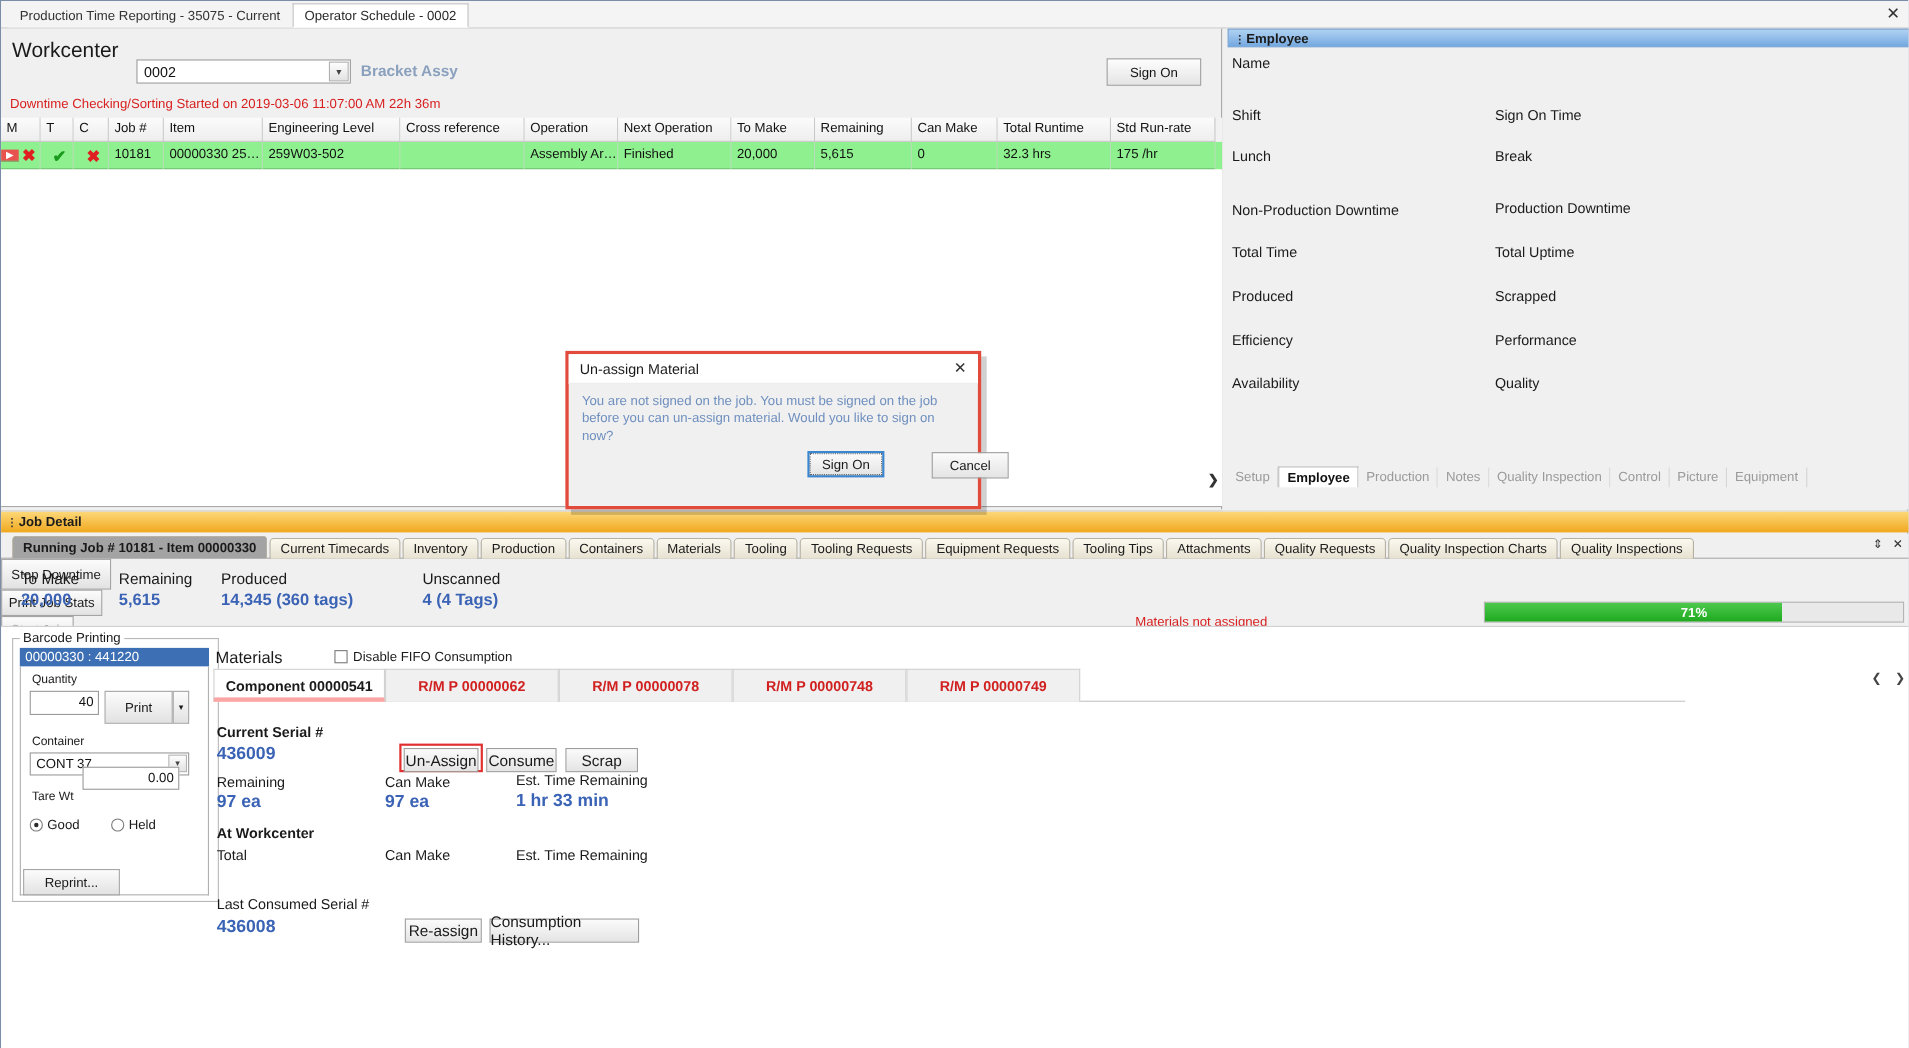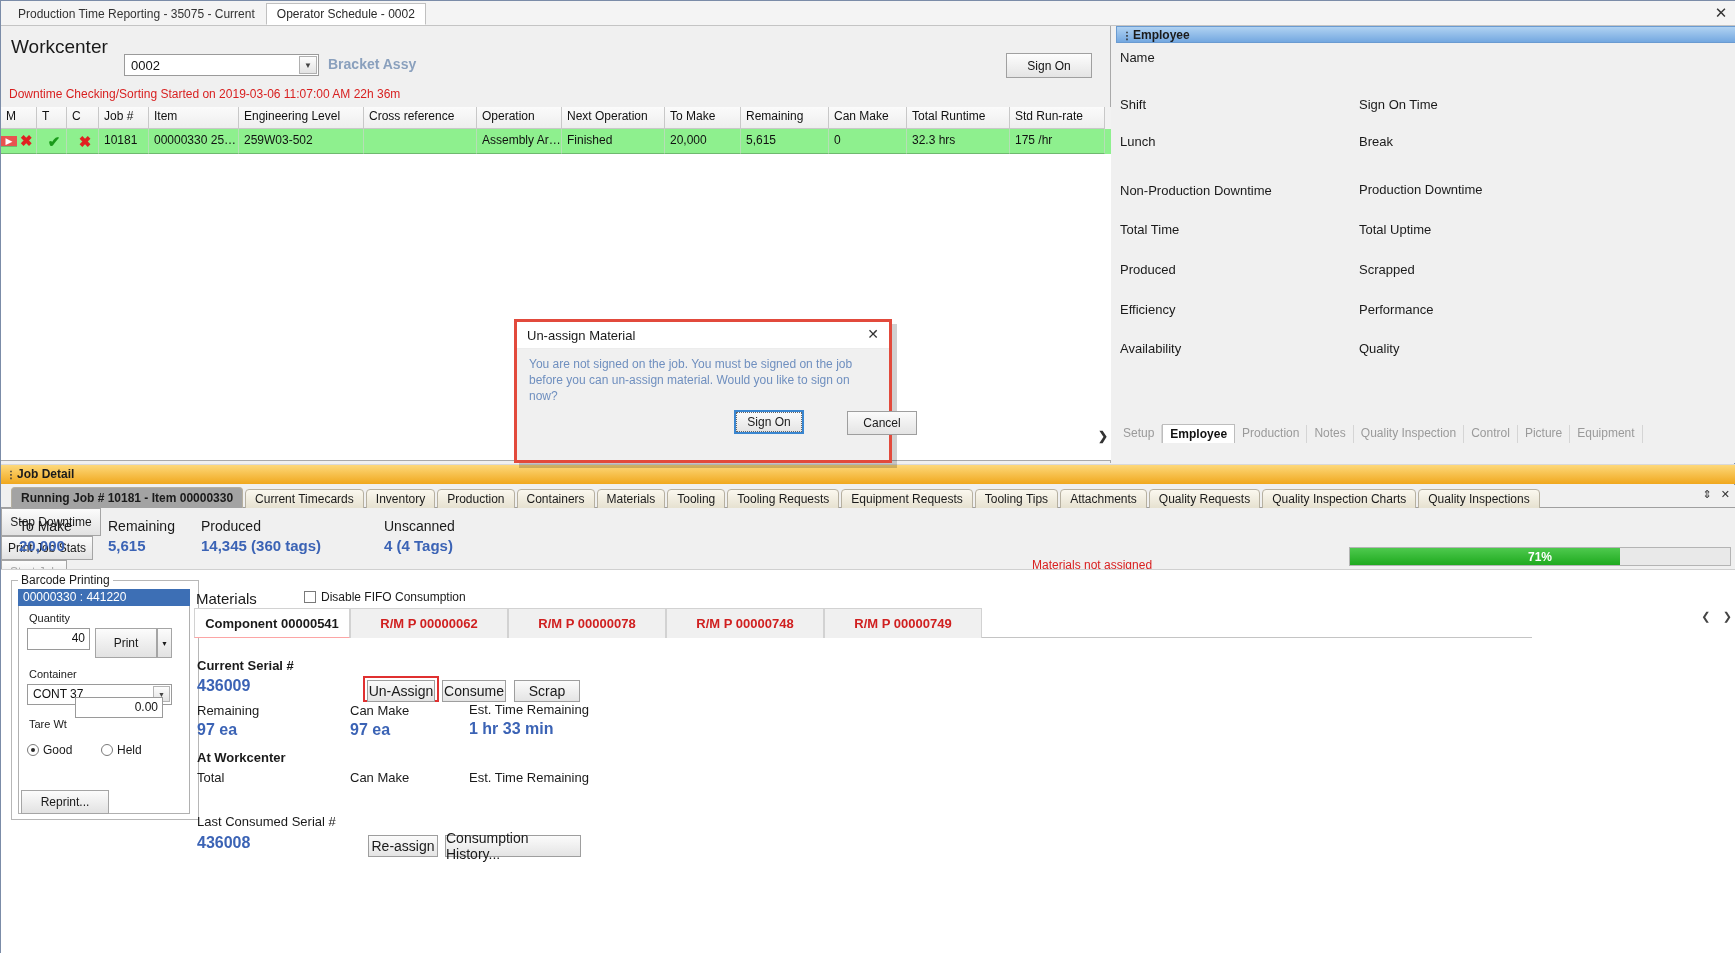--- a/index.html
+++ b/index.html
@@ -285,21 +285,21 @@
   .mat-tab {
     position: absolute; top: 0; height: 30px; line-height: 29px;
     text-align: center;
     font-size: 13px;
     background: #f0f0f0;
     border-left: 1px solid #d2d2d2; border-right: 1px solid #d2d2d2;
     border-top: 1px solid #d2d2d2;
     color: #d02020; font-weight: bold;
   }
   .mat-tab.active {
-    background: #ffffff; color: #1a1a1a; border-bottom: 1px solid #fca5a5;
+    background: #ffffff; color: #1a1a1a; border-bottom: 4px solid #fca5a5;
   }
   .mat-nav { position: absolute; right: 4px; top: 40px; font-size: 11px; color: #444; }
 
   .mt-lbl { position: absolute; font-size: 13px; color: #1a1a1a; }
   .mt-lbl.b { font-weight: bold; }
   .mt-val { position: absolute; font-size: 16px; color: #3b63b5; font-weight: bold; }
 
   .act-btn {
     position: absolute; height: 22px;
     background: linear-gradient(#fbfbfb,#e4e4e4);

